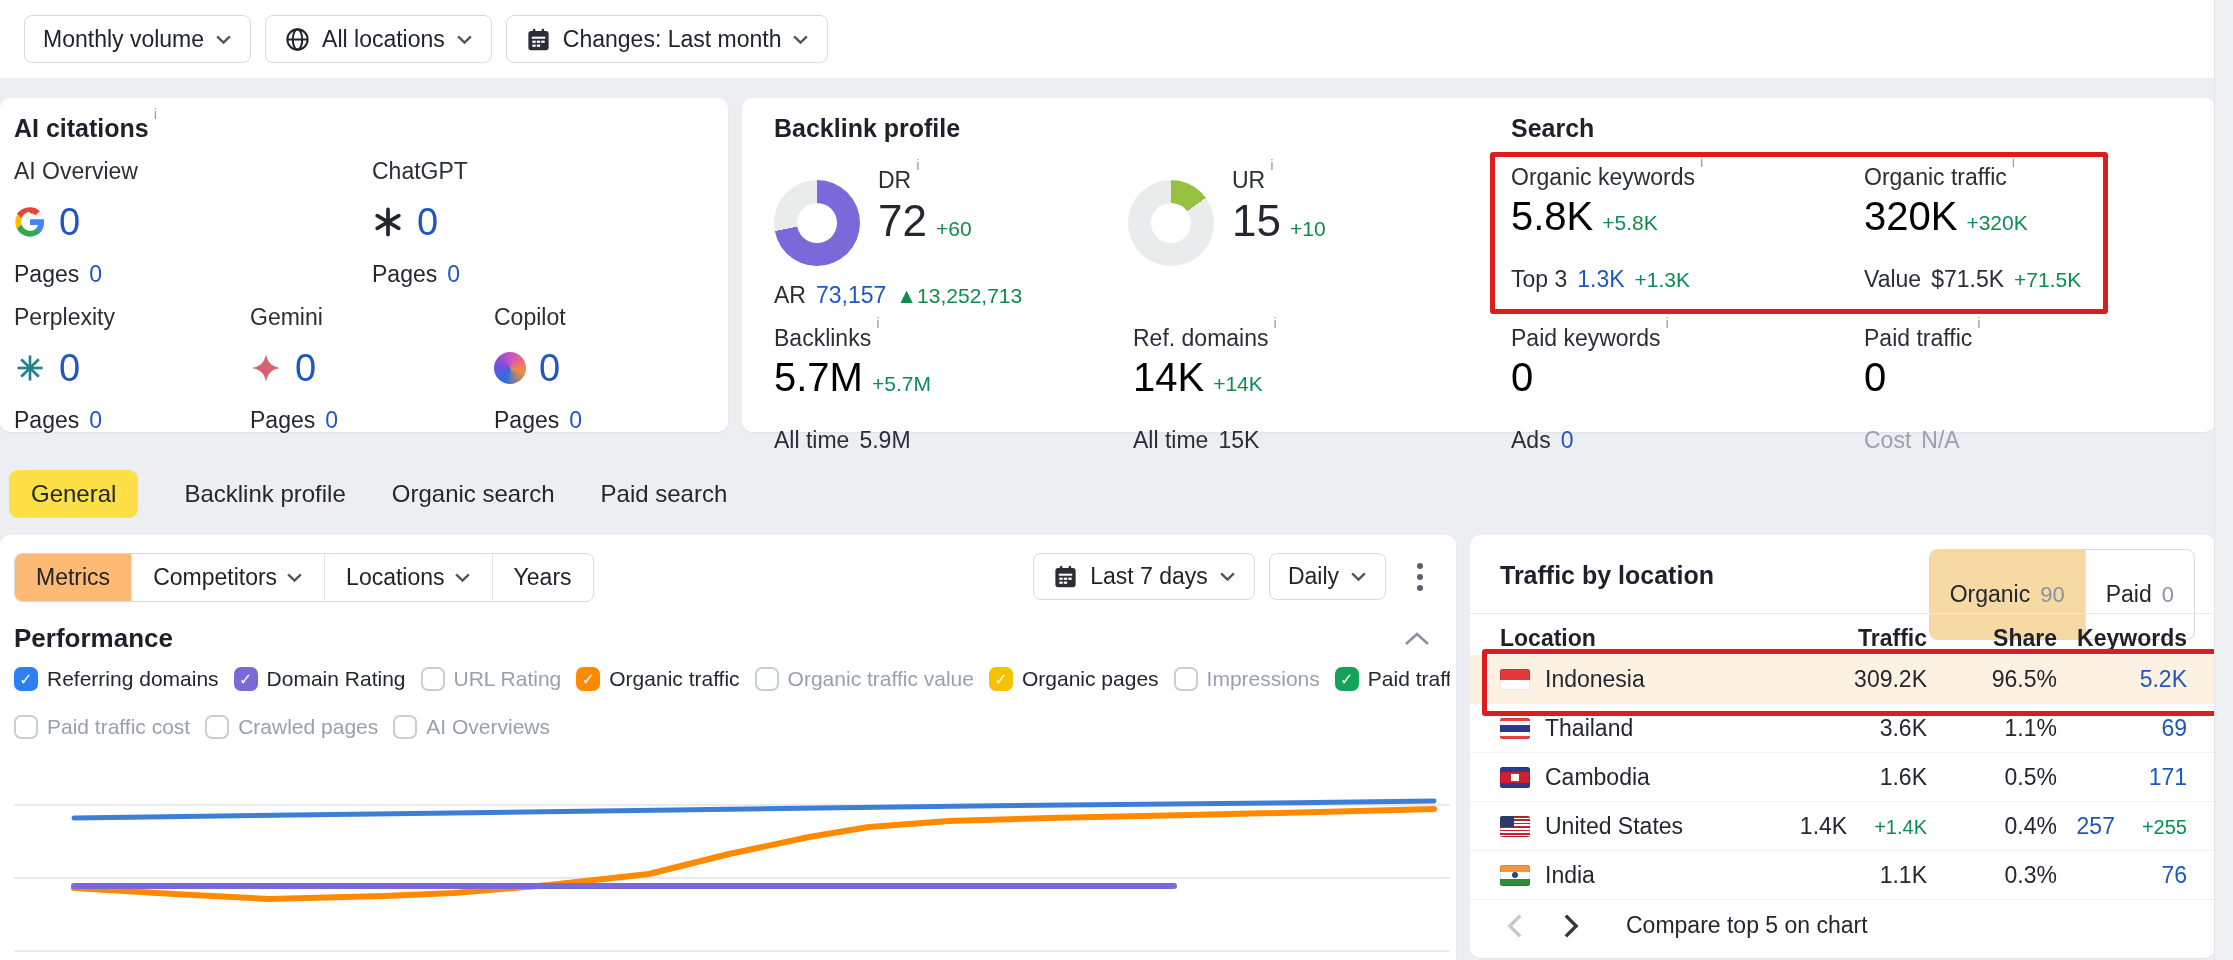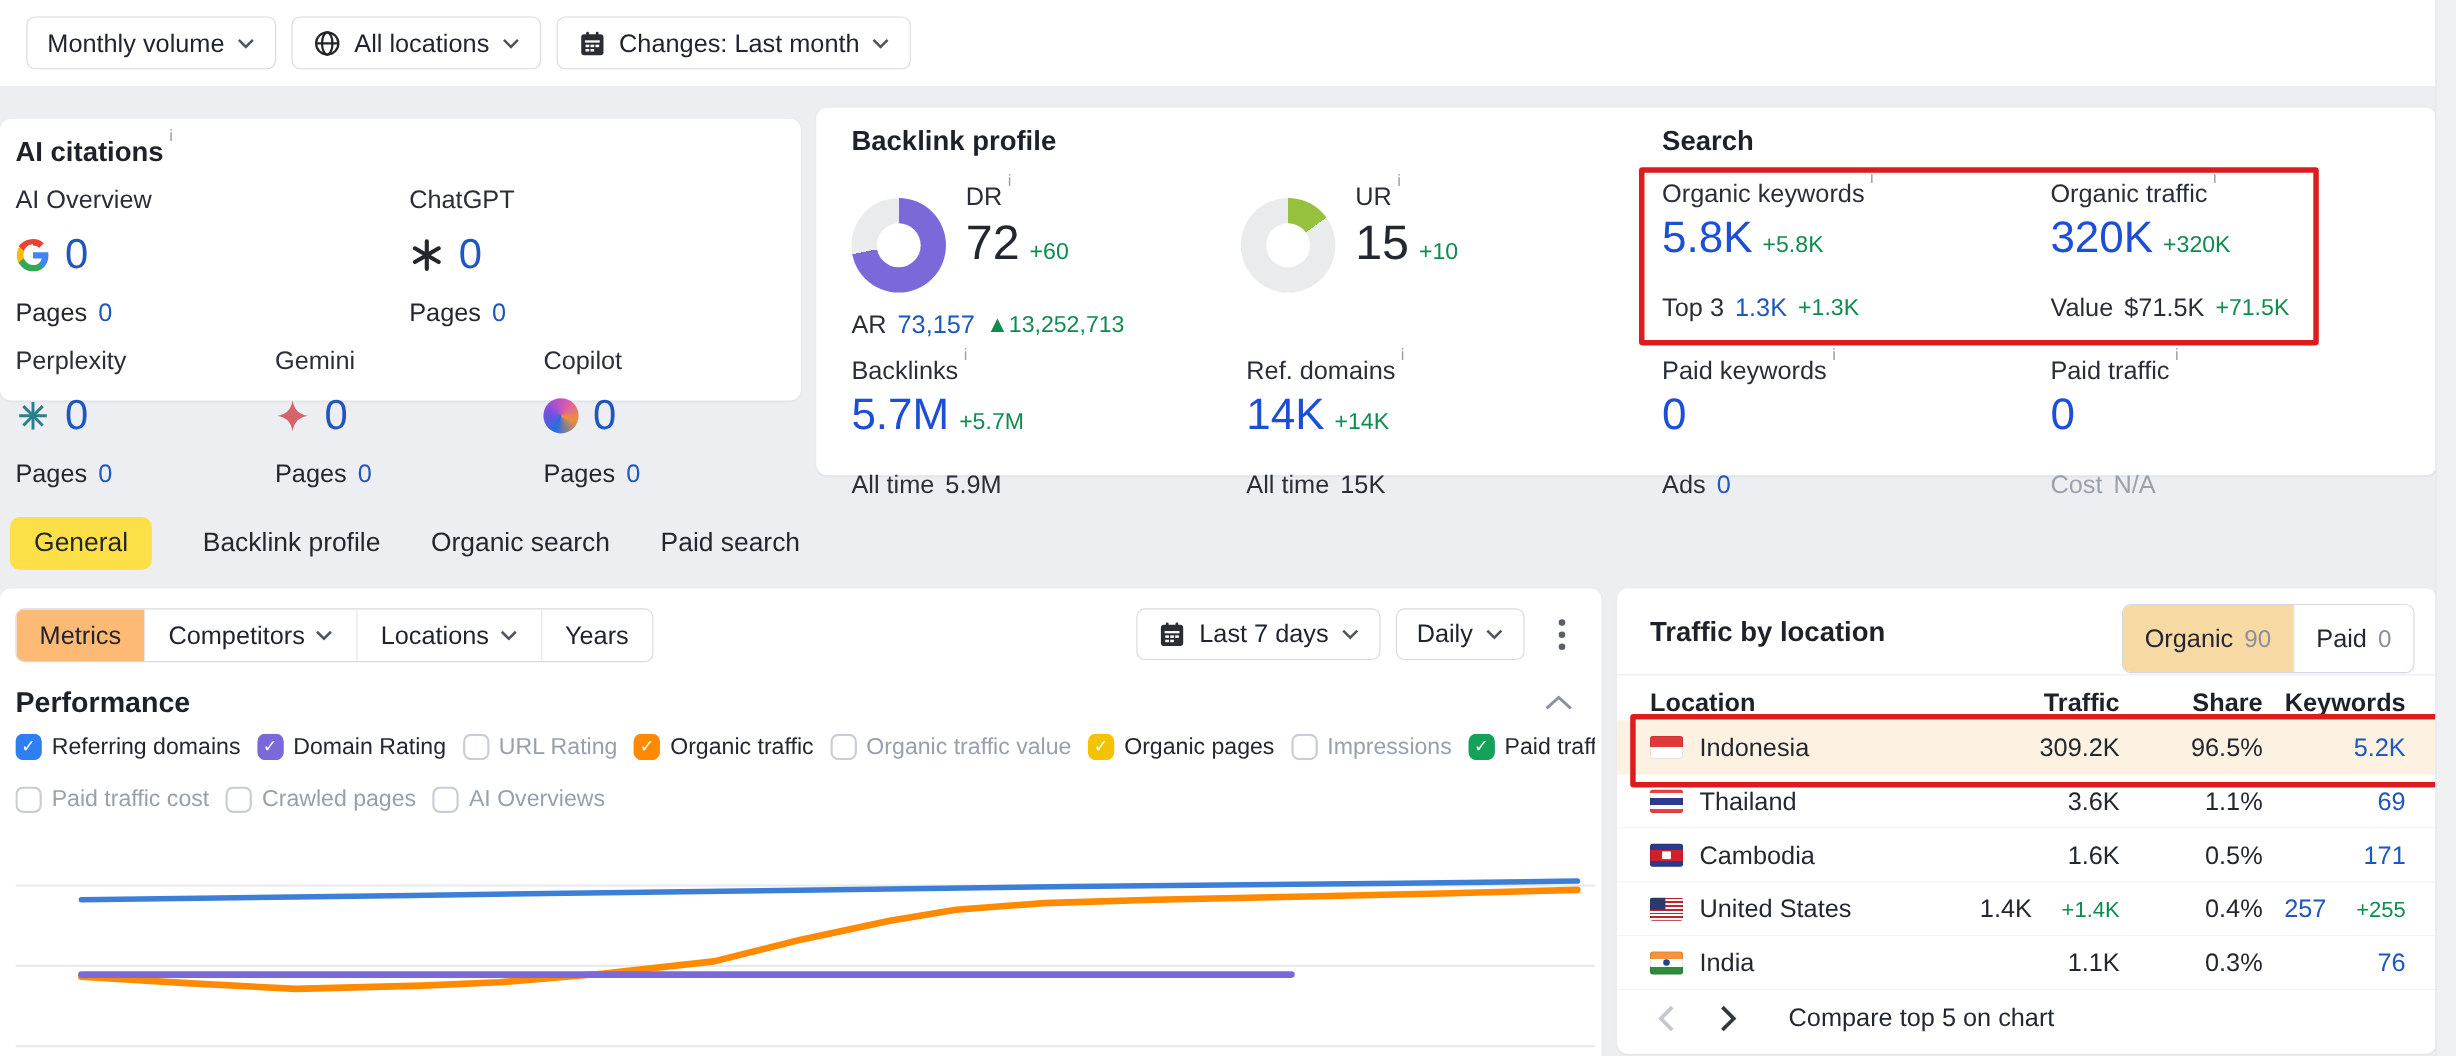--- a/index.html
+++ b/index.html
@@ -14,21 +14,21 @@
   .ticon svg{display:none;width:27px;height:27px}
   .ticon[data-icon="globe"] .i-globe{display:block}
   .ticon[data-icon="link"] .i-link{display:block}
   .ticon[data-icon="calendar"] .i-cal{display:block}
   .chev{width:17px;height:11px;flex:0 0 auto}
 
   
   .ttl{font-size:25px;font-weight:700;color:#1d2129}
   sup.info{font-size:15px;color:#9aa1ac;margin-left:5px;position:relative;top:-9px;font-weight:400}
   .mlabel{font-size:23px;color:#2a2e36}
-  .bigval{font-size:40px;font-weight:500;color:#1d4ed8;line-height:1;text-decoration:none}
+  .bigval{font-size:40px;font-weight:500;color:#000000;line-height:1;text-decoration:none}
   .chg{color:#0e8c4f;font-size:21px;margin-left:9px}
   .subrow{font-size:23px;color:#2a2e36;display:flex;align-items:center;gap:10px}
   .lnk{color:#1f57bf;text-decoration:none;cursor:pointer}
   .muted{color:#9aa1ac}
 
   
   .ai-grid{position:absolute;inset:0}
   .ai-item{position:absolute;width:230px}
   .ai-item:nth-of-type(1){left:14px;top:60px}
   .ai-item:nth-of-type(2){left:372px;top:60px}
@@ -74,21 +74,21 @@
   .cb{width:24px;height:24px;border-radius:7px;border:2px solid #c9ced6;box-sizing:border-box;background:#fff;display:inline-flex;align-items:center;justify-content:center;flex:0 0 auto}
   .metric.on .cb{background:var(--c,#2d7ff2);border-color:var(--c,#2d7ff2)}
   .metric.on .cb::after{content:"\2713";color:#fff;font-size:16px;font-weight:700}
   .metric .lb{font-size:21px;color:#23272f}
   .metric:not(.on) .lb{color:#98a0ab}
   .chart{position:absolute;left:14px;top:235px;width:1436px;height:190px}
 
   
   .tl-ttl{position:absolute;left:30px;top:26px}
   .tl-toggle{position:absolute;right:20px;top:14px;display:inline-flex;border:1.5px solid #d6dae0;border-radius:8px;overflow:hidden;background:#fff}
-  .tseg{display:flex;align-items:center;gap:10px;padding:0 20px;height:61px;font-size:23px;cursor:pointer;border-left:1.5px solid #e2e5e9}
+  .tseg{display:flex;align-items:center;gap:10px;padding:14px 20px;height:61px;font-size:23px;cursor:pointer;border-left:1.5px solid #e2e5e9}
   .tseg:nth-of-type(1){border-left:none}
   .tseg.active{background:#f7d9a4}
   .tseg .cnt{color:#8a919e;font-size:22px}
   .tl-div{position:absolute;left:0;right:0;top:78px;border-top:1.5px solid #e7eaee}
   .thead{position:absolute;left:0;right:0;top:86px;height:34px;display:grid;grid-template-columns:1fr 200px 130px 130px;padding:0 28px 0 30px;box-sizing:border-box;font-size:23px;font-weight:700;color:#1d2129;align-items:center}
   .thead .r{text-align:right}
   .rows{position:absolute;left:0;right:0;top:120px}
   .trow{display:grid;grid-template-columns:1fr 200px 130px 130px;align-items:center;height:49px;padding:0 28px 0 30px;box-sizing:border-box;border-bottom:1.5px solid #f0f2f5;font-size:23px;cursor:pointer}
   .trow.hl{background:#fdf2e2;border-bottom-color:#fdf2e2}
   .c-name{display:flex;align-items:center;gap:15px;color:#23272f}
@@ -157,21 +157,21 @@
             <rect x="14.8" y="2.5" width="2.2" height="4" rx="1" fill="#2a2e34"></rect>
           </svg>
         </span>
         <span>Changes: Last month</span>
         <svg class="chev" viewBox="0 0 16 10" fill="none" stroke="#50565e" stroke-width="2.2">
           <polyline points="2,2 8,8 14,2"></polyline>
         </svg>
       </button>
     </div>
 
-  <div class="card" style="left:0;top:108px;width:728px;height:256px">
+  <div class="card" style="left:0;top:98px;width:728px;height:334px">
     <div style="position:absolute;left:14px;top:16px" class="ttl">
       <span>AI citations</span><sup class="info">i</sup>
     </div>
     <div class="ai-grid">
 
         <div class="ai-item">
           <div class="ai-label">AI Overview</div>
           <div class="ai-val">
             <span class="ai-icon">
               <svg viewBox="0 0 48 48">

